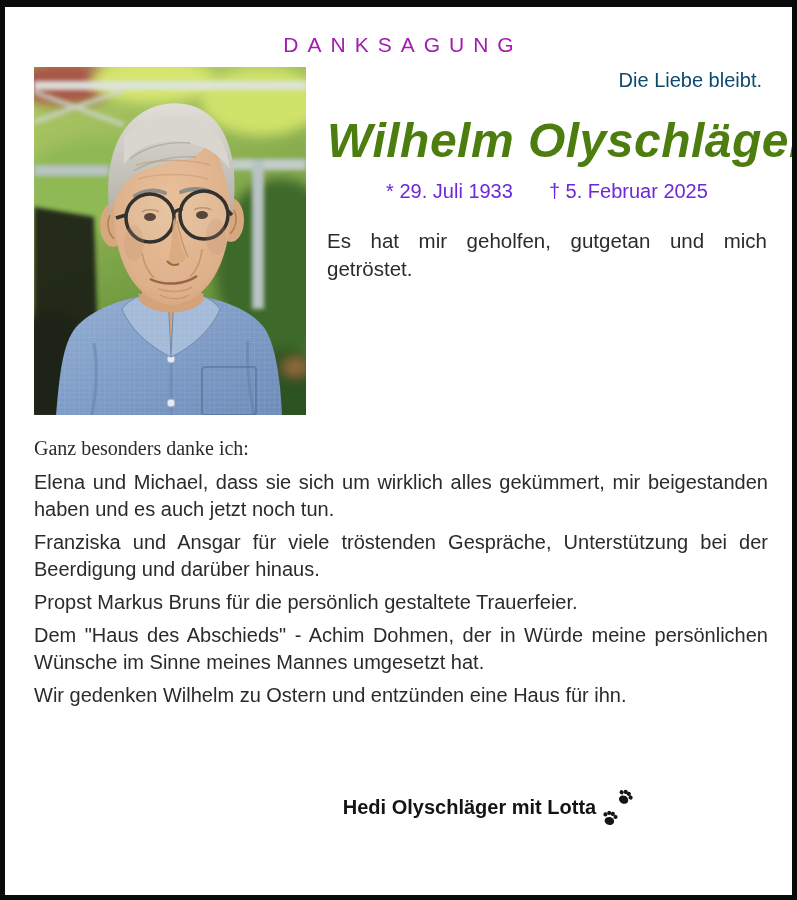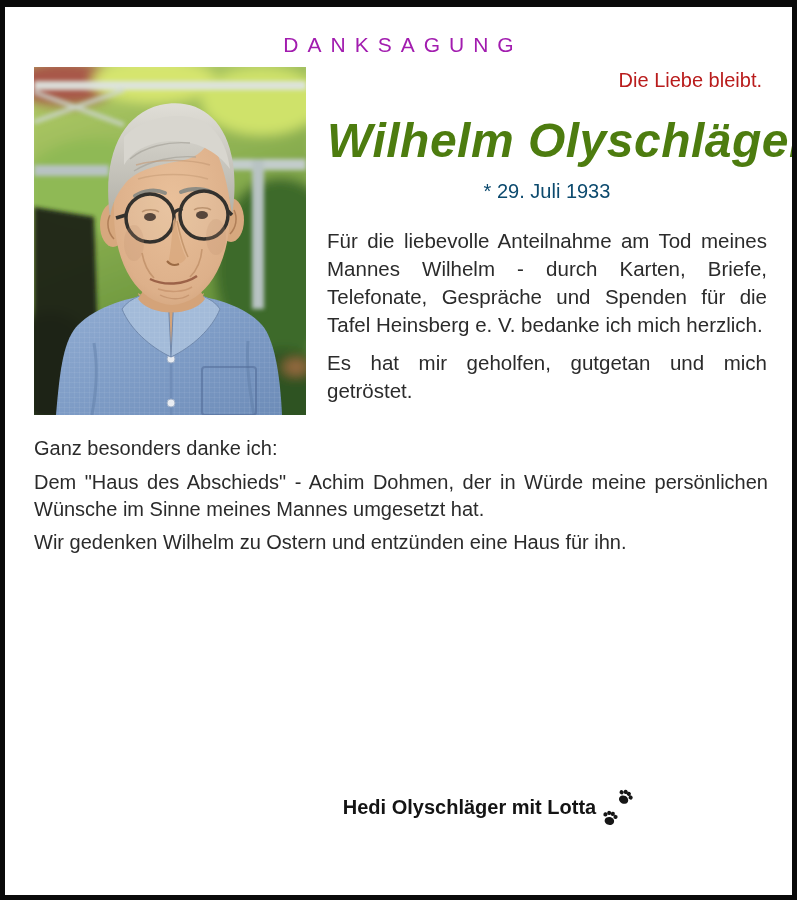--- a/index.html
+++ b/index.html
@@ -5,36 +5,36 @@
   html,body{margin:0;padding:0;background:#ffffff;}
   .card{
     position:relative;width:797px;height:900px;box-sizing:border-box;
     background:#fff;border:5px solid #0a0a0a;border-top-width:7px;
     font-family:"Liberation Sans",sans-serif;color:#2b2b2b;overflow:hidden;
   }
   .title{
     position:absolute;top:26px;left:0;width:100%;text-align:center;
     font-size:21px;letter-spacing:9px;text-indent:9px;color:#a21caf;
   }
-  .motto{position:absolute;top:62px;right:30px;font-size:20px;color:#b91c1c;}
+  .motto{position:absolute;top:62px;right:30px;font-size:20px;color:#0c4a6e;}
   .photo{position:absolute;left:29px;top:60px;width:272px;height:348px;}
   .photo svg{display:block;width:100%;height:100%;}
   .right-col{position:absolute;left:322px;top:106px;width:440px;}
   .name{
     font-size:48px;font-weight:bold;font-style:italic;text-align:center;
     white-space:nowrap;color:#4d7c0f;letter-spacing:0.5px;
   }
   .dates{
     margin-top:12px;display:flex;justify-content:center;gap:36px;
-    font-size:20px;color:#0c4a6e;
+    font-size:20px;color:#6d28d9;
   }
   .msg{margin-top:24px;font-size:20.5px;line-height:28px;text-align:justify;}
   .msg p{margin:0 0 10px 0;}
   .thanks{position:absolute;left:29px;top:428px;width:734px;font-size:20px;line-height:27px;}
-  .thanks .intro{margin:0 0 7px 0;}
+  .thanks .intro{margin:0 0 7px 0;font-family:Liberation Serif, serif;}
   .thanks p.item{margin:0 0 6px 0;text-align:justify;}
   .signature{
     position:absolute;left:29px;top:766px;width:734px;text-align:center;
     font-weight:bold;font-size:20px;color:#141414;
   }
   .sig-inner{display:inline-flex;align-items:flex-end;transform:translateX(70px);margin-left:39px;}
   .paws{margin-left:4px;transform:translateY(12px);}
   .footer{position:absolute;left:29px;top:836px;font-size:20px;color:#2b2b2b;}
 </style>
 </head>
@@ -165,29 +165,32 @@
         <ellipse cx="100" cy="176" rx="10" ry="18" fill="#c09070" opacity="0.22"></ellipse>
         <ellipse cx="182" cy="170" rx="10" ry="18" fill="#c09070" opacity="0.22"></ellipse>
       </g>
     </svg>
   </div>
 
   <div class="right-col">
     <div class="name">Wilhelm Olyschläger</div>
     <div class="dates">
       <span>* 29. Juli 1933</span>
+      <span>† 5. Februar 2025</span>
     </div>
     <div class="msg">
-      <p>Für die liebevolle Anteilnahme am Tod meines Mannes Wilhelm - durch Karten, Briefe, Telefonate, Gespräche und Spenden für die Tafel Heinsberg e. V. bedanke ich mich herzlich.</p>
       <p>Es hat mir geholfen, gutgetan und mich getröstet.</p>
     </div>
   </div>
 
   <div class="thanks">
     <p class="intro">Ganz besonders danke ich:</p>
+    <p class="item">Elena und Michael, dass sie sich um wirklich alles gekümmert, mir beigestanden haben und es auch jetzt noch tun.</p>
+    <p class="item">Franziska und Ansgar für viele tröstenden Gespräche, Unterstützung bei der Beerdigung und darüber hinaus.</p>
+    <p class="item">Propst Markus Bruns für die persönlich gestaltete Trauerfeier.</p>
     <p class="item">Dem "Haus des Abschieds" - Achim Dohmen, der in Würde meine persönlichen Wünsche im Sinne meines Mannes umgesetzt hat.</p>
     <p class="item">Wir gedenken Wilhelm zu Ostern und entzünden eine Haus für ihn.</p>
   </div>
 
   <div class="signature">
     <span class="sig-inner">
       <span>Hedi Olyschläger mit Lotta</span>
       <svg class="paws" width="38" height="46" viewBox="0 0 38 46" xmlns="http://www.w3.org/2000/svg" fill="#161616">
         <g transform="translate(25,12) rotate(28)">
           <ellipse cx="0" cy="3" rx="4.8" ry="4"></ellipse>

